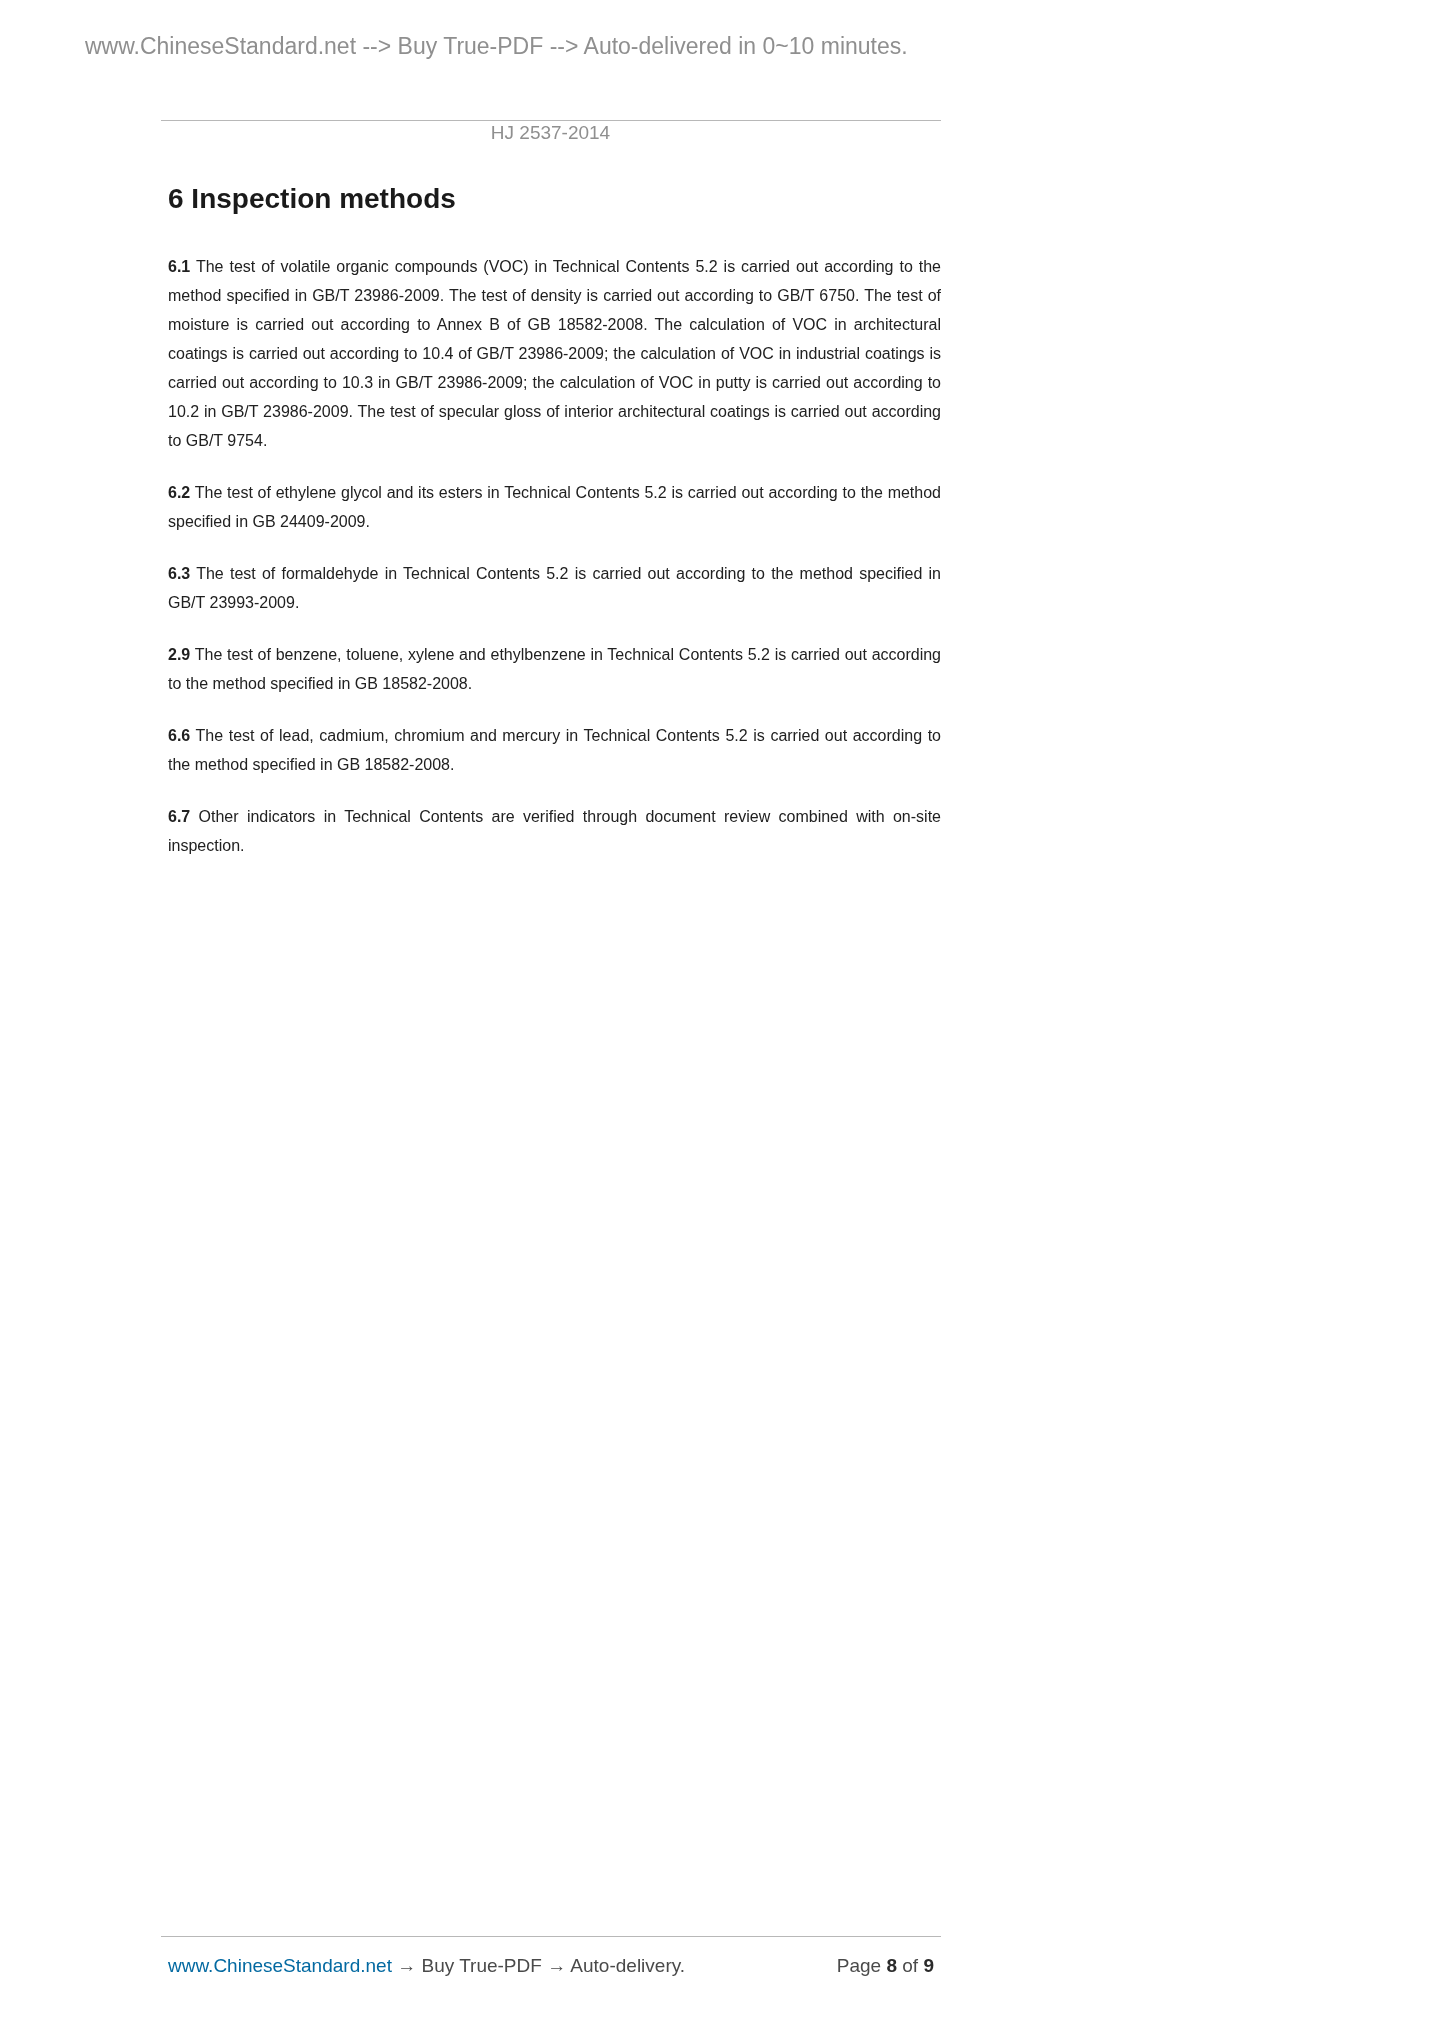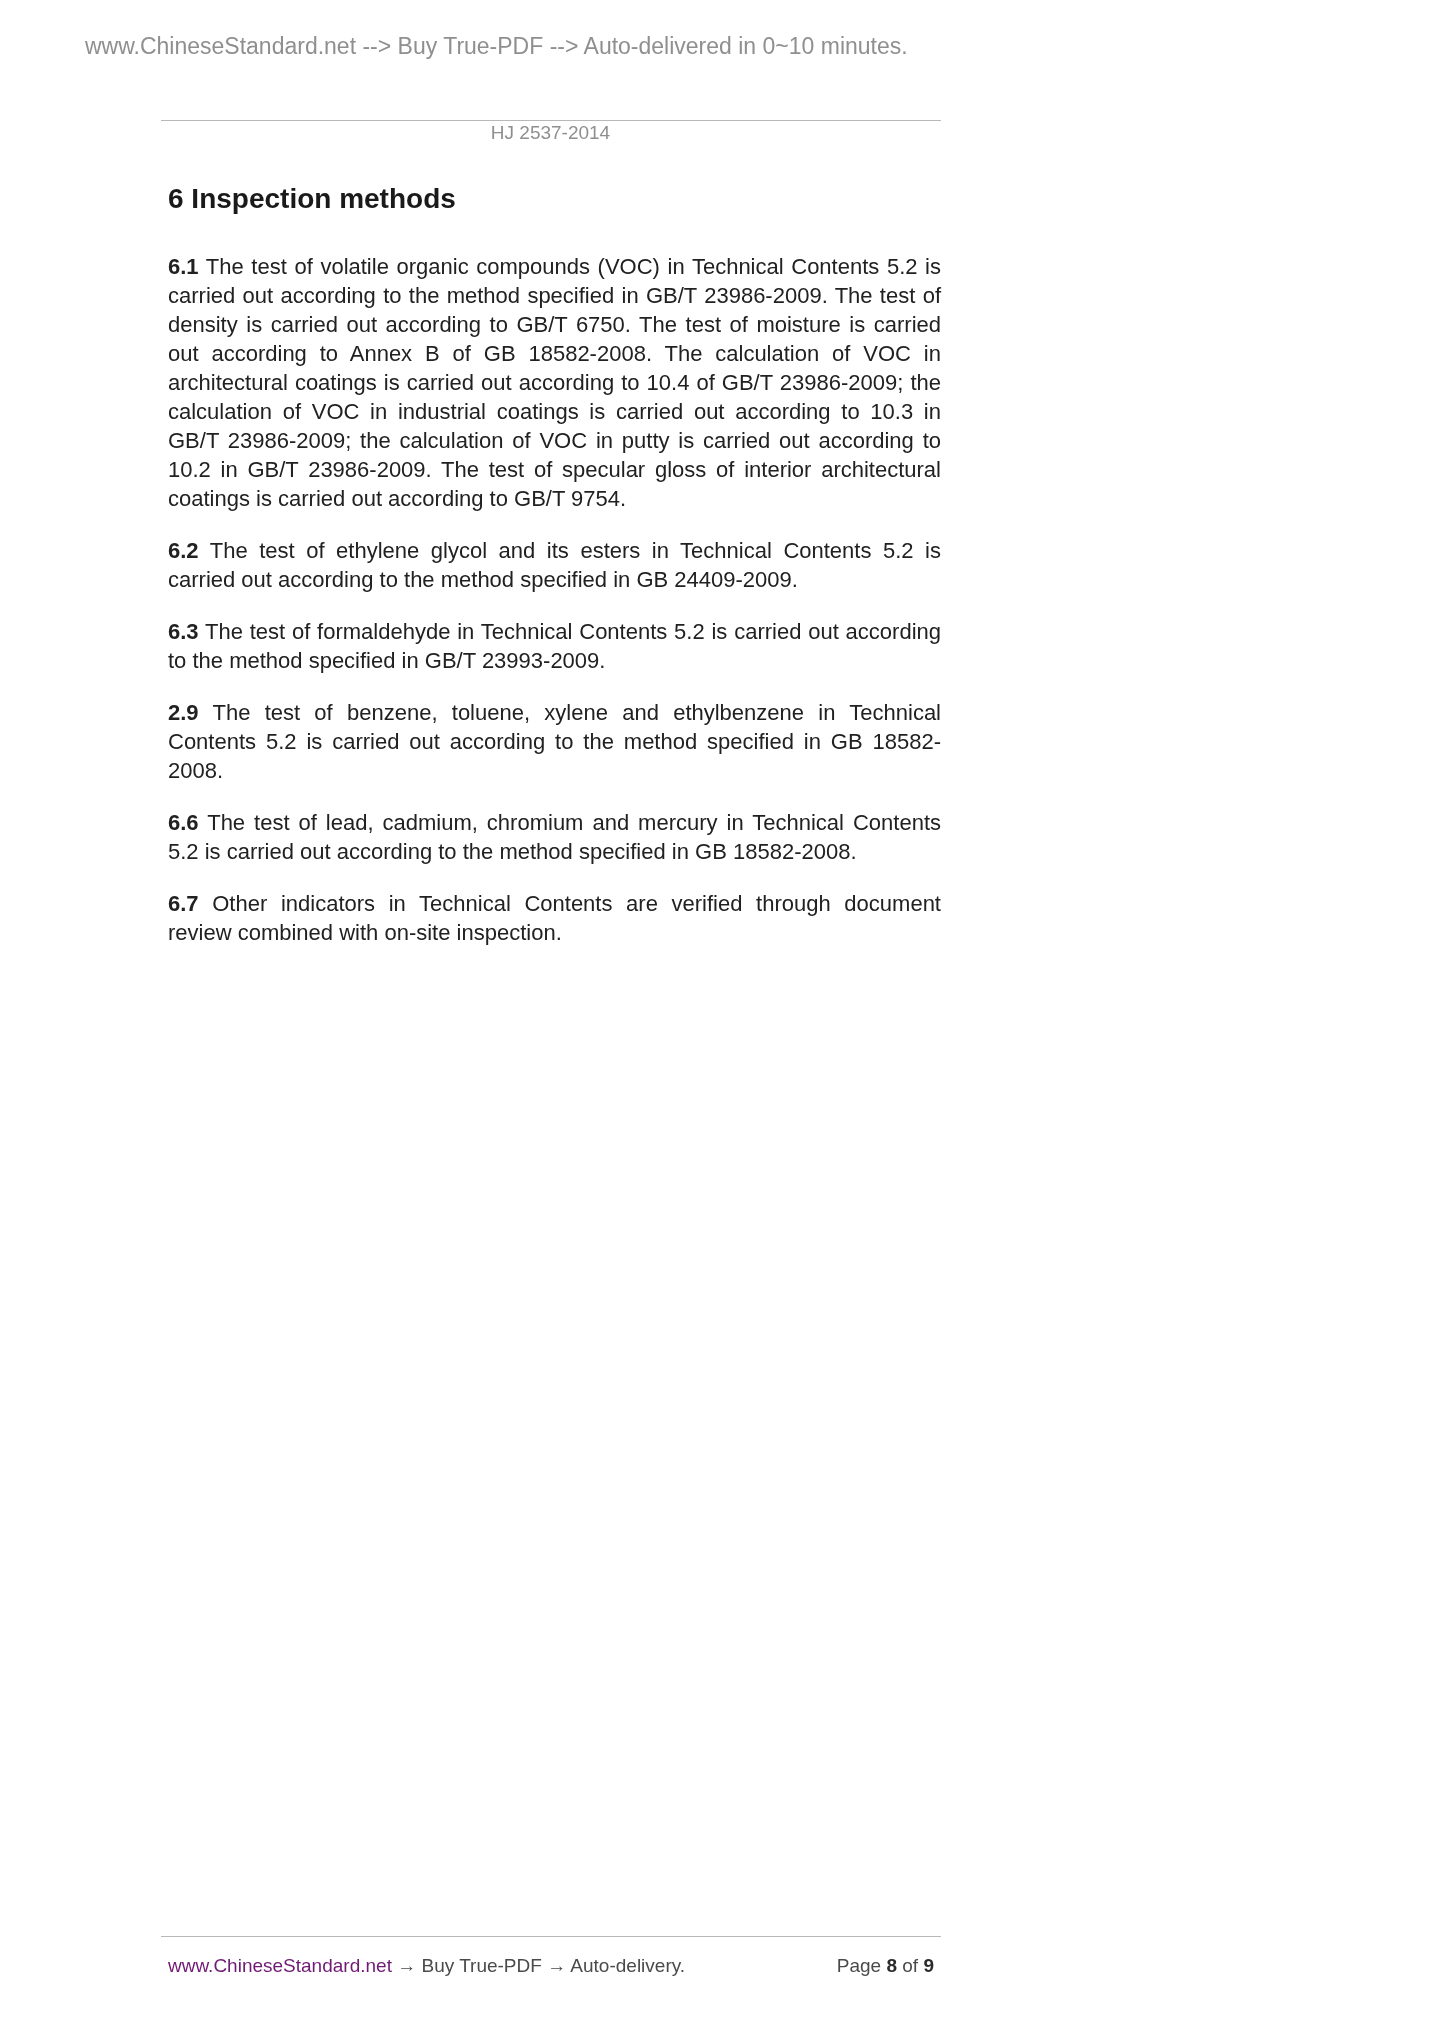--- a/index.html
+++ b/index.html
@@ -53,42 +53,42 @@
   }
   .content h1 {
     margin: 0 0 36px 0;
     font-size: 28px;
     line-height: 34px;
     font-weight: bold;
     color: #1a1a1a;
   }
   .content p.clause {
     margin: 0 0 23px 0;
-    font-size: 22px;
+    font-size: 16px;
     line-height: 29px;
     text-align: justify;
     color: #212121;
   }
   .content p.clause b {
     font-weight: bold;
   }
   .footer {
     position: absolute;
     left: 168px;
     top: 1953px;
     width: 766px;
     display: flex;
     justify-content: space-between;
     align-items: baseline;
     font-size: 19px;
     line-height: 26px;
     color: #4a4a4a;
   }
   .footer .site-link {
-    color: #701a75;
+    color: #0369a1;
     text-decoration: none;
     cursor: pointer;
   }
   .footer .page-indicator b {
     color: #2b2b2b;
     font-weight: bold;
   }
 </style>
 </head>
 <body>

